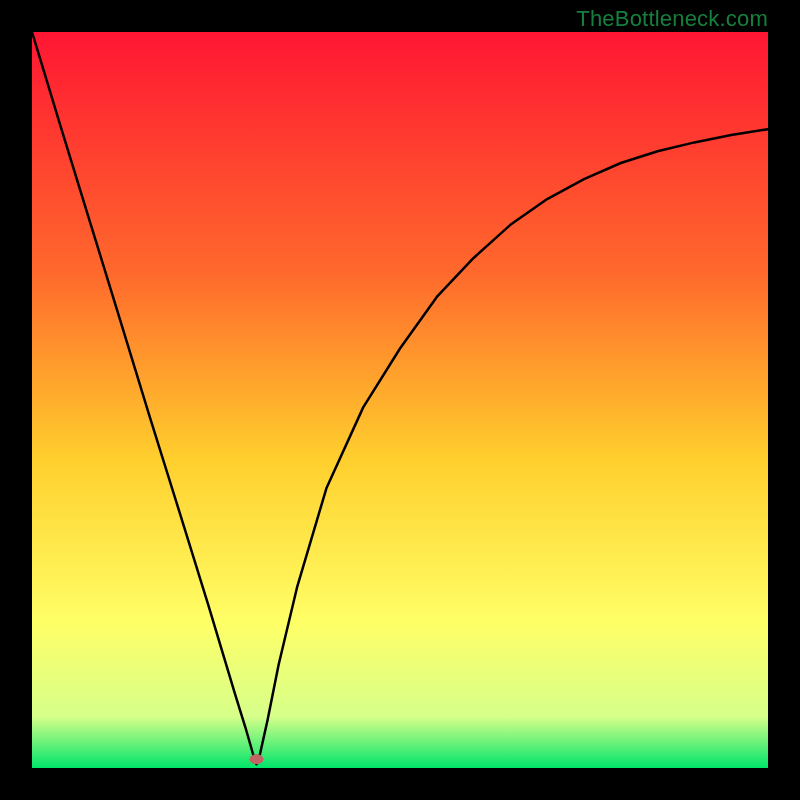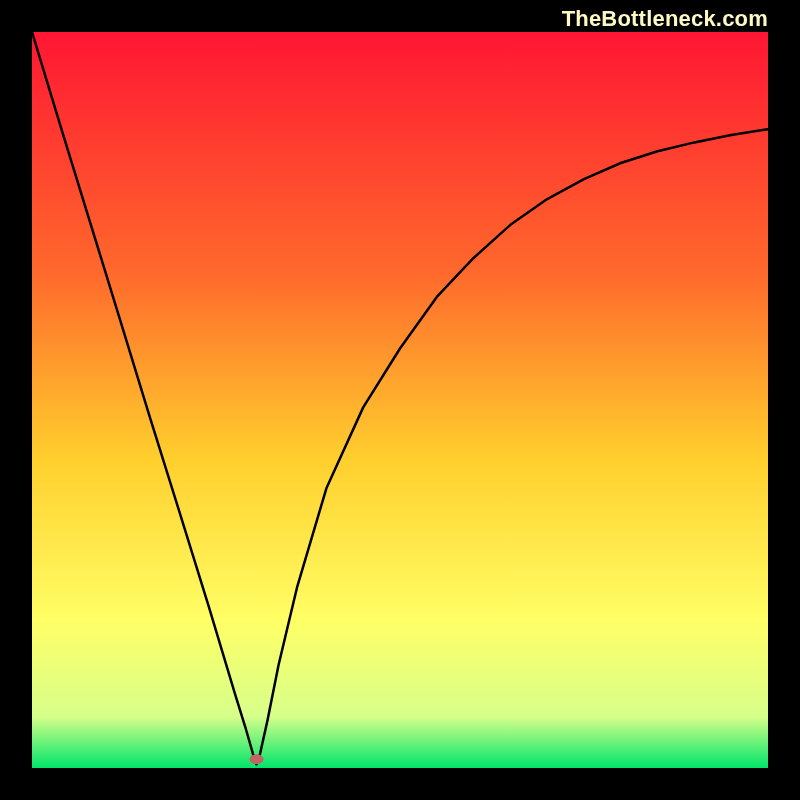--- a/index.html
+++ b/index.html
@@ -24,22 +24,22 @@
     left: 0;
     top: 0;
     width: 736px;
     height: 736px;
   }
   .watermark {
     position: absolute;
     top: 6px;
     right: 32px;
     font-size: 22px;
-    font-weight: 700;
-    color: #fef9c3;
+    font-weight: 400;
+    color: #15803d;
     letter-spacing: 0.2px;
   }
 </style>
 </head>
 <body>
 
 <div class="watermark">TheBottleneck.com</div>
 
 <div class="frame">
   <svg class="plot-area" viewBox="0 0 736 736" preserveAspectRatio="none">

